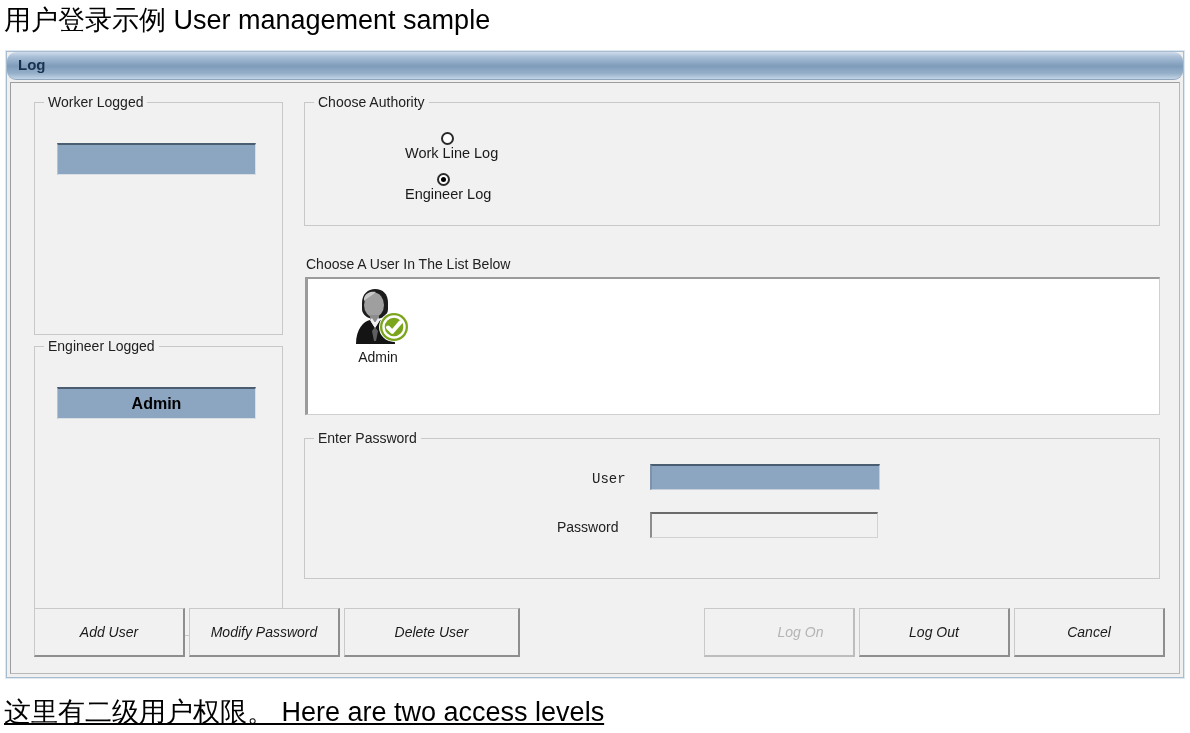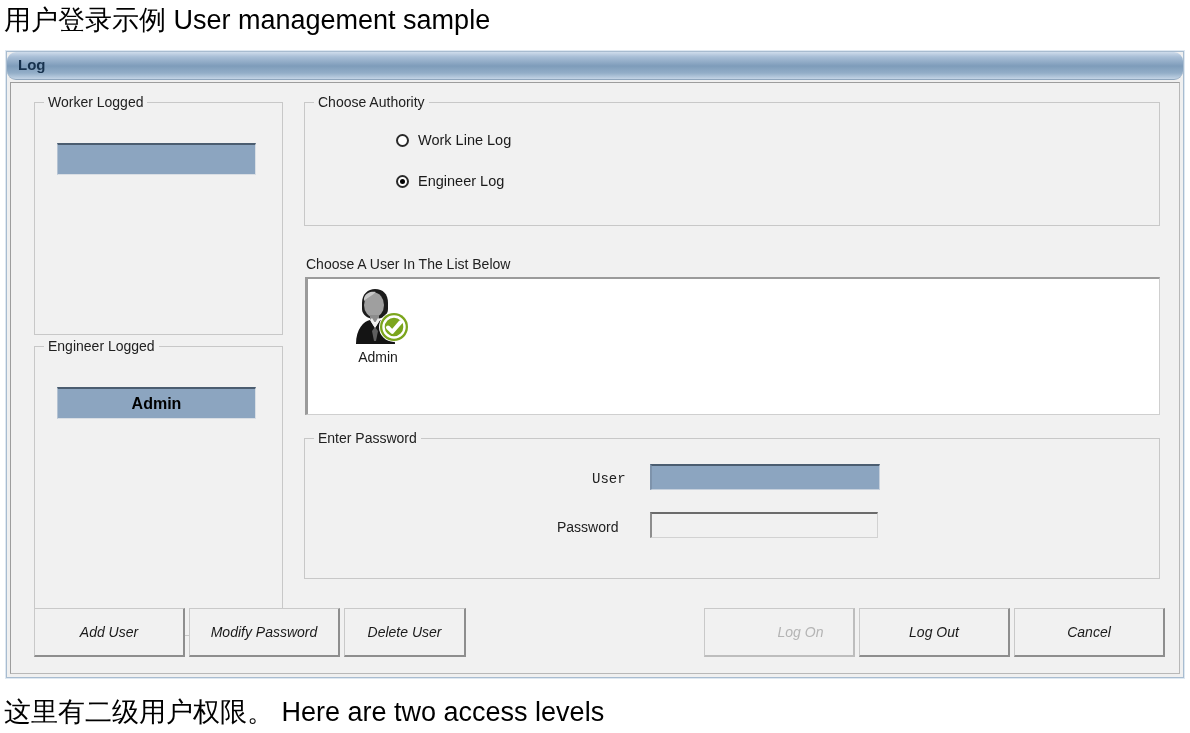--- a/index.html
+++ b/index.html
@@ -19,21 +19,21 @@
   .caption {
     position: absolute;
     left: 4px;
     color: #000000;
     font-size: 27px;
     font-family: "Liberation Sans", sans-serif;
     white-space: nowrap;
     letter-spacing: 0px;
   }
   #caption-top  { top: 2px; }
-  #caption-bottom { top: 694px; }
+  #caption-bottom { top: 694px; text-decoration: underline; }
 
   
   #app-window {
     position: absolute;
     left: 6px;
     top: 51px;
     width: 1178px;
     height: 627px;
     box-sizing: border-box;
     border: 1px solid #a8bcd0;
@@ -115,20 +115,21 @@
     font-weight: bold;
     font-family: "Liberation Sans", sans-serif;
   }
 
   
   .radio-row {
     position: absolute;
     display: flex;
     align-items: center;
     cursor: default;
+    flex-direction: column;
   }
   .radio-mark {
     width: 13px;
     height: 13px;
     border: 2px solid #2a2a2a;
     border-radius: 50%;
     box-sizing: border-box;
     position: relative;
     background: #ffffff;
     flex: 0 0 auto;
@@ -324,21 +325,21 @@
       <div class="plain-label" style="left:252px; top:80px;">Password</div>
       <div class="tbox" style="left:345px; top:73px; width:228px; height:26px;">
         <input type="password" placeholder="" style="">
       </div>
     </div>
 
     <div class="btn" style="left:23px; top:525px; width:151px; height:49px;">Add User</div>
 
     <div class="btn" style="left:178px; top:525px; width:151px; height:49px;">Modify Password</div>
 
-    <div class="btn" style="left:333px; top:525px; width:122px; height:49px;">Delete User</div>
+    <div class="btn" style="left:333px; top:525px; width:176px; height:49px;">Delete User</div>
 
     <div class="btn disabled" style="left:693px; top:525px; width:151px; height:49px;">Log On</div>
 
     <div class="btn" style="left:1003px; top:525px; width:151px; height:49px;">Cancel</div>
 
     <div class="btn" style="left:848px; top:525px; width:151px; height:49px;">Log Out</div>
 
   </div>
 </div>
 

